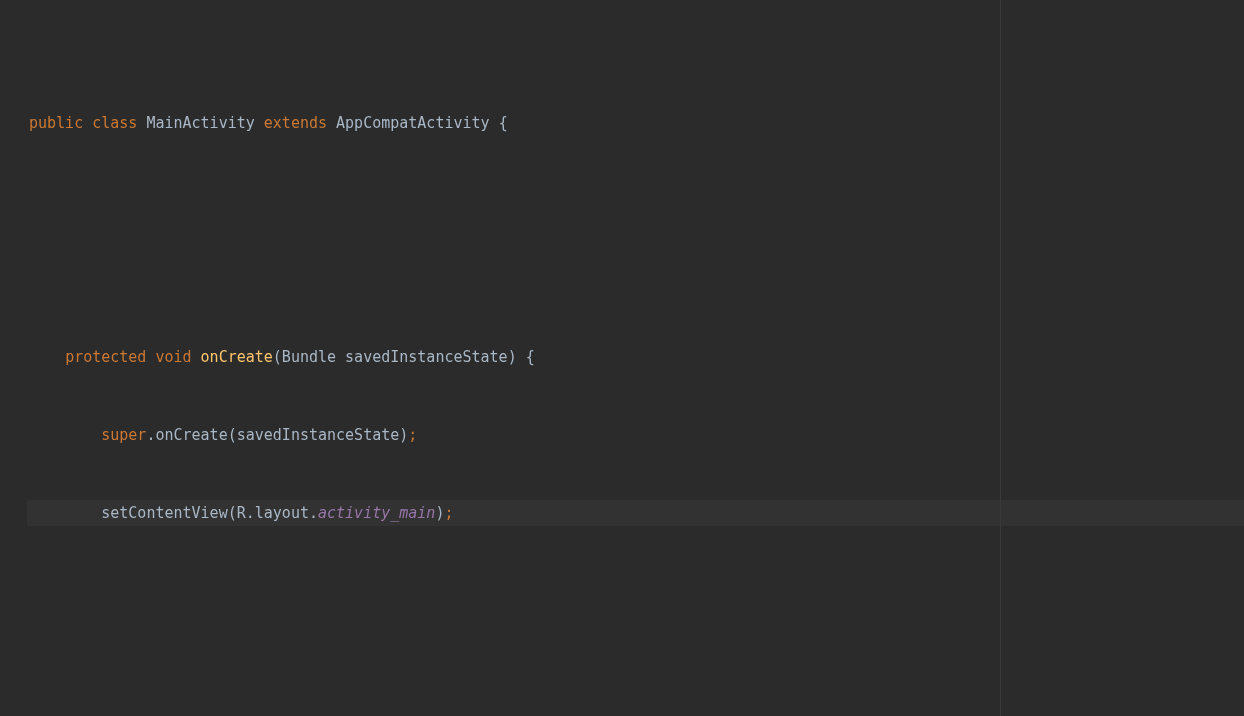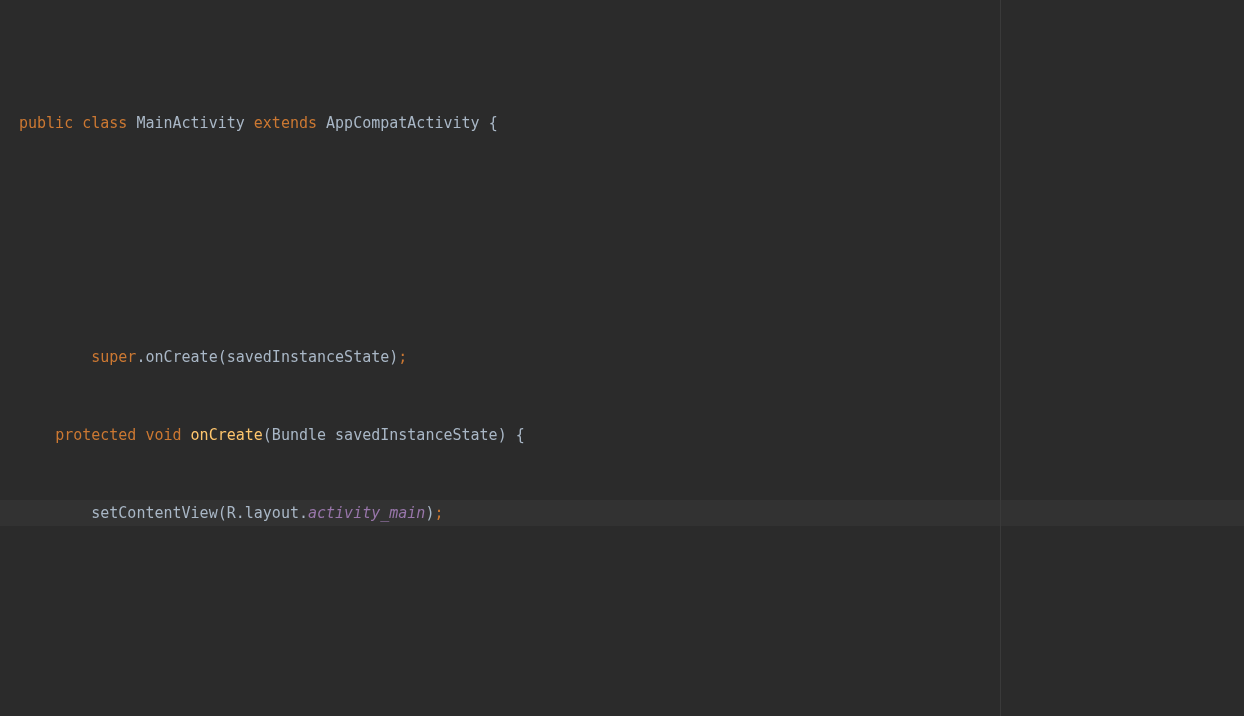--- a/index.html
+++ b/index.html
@@ -14,21 +14,21 @@
     display: flex;
     flex-direction: column;
   }
   .editor {
     flex: 0 0 auto;
     padding: 6px 0 20px 0;
     line-height: 26px;
     white-space: pre;
     position: relative;
   }
-  .editor .line { padding-left: 19px; }
+  .editor .line { padding-left: 2px; margin-left: 27px; }
   .caret-line {
     background: #323232;
     display: block;
     width: 1244px;
   }
   .kw  { color: #cc7832; }
   .cls { color: #a9b7c6; }
   .str { color: #6a8759; }
   .it  { color: #9876aa; font-style: italic; }
   .fn  { color: #ffc66d; }
@@ -45,22 +45,22 @@
 </style>
 </head>
 <body>
 
 <div class="editor">
   <div class="gutter-sep"></div>
 
   <div class="line"><span class="kw">public</span> <span class="kw">class</span> <span class="cls">MainActivity</span> <span class="kw">extends</span> <span class="cls">AppCompatActivity</span> <span>{</span></div>
   <div class="line"> </div>
   <div class="line"> </div>
+  <div class="line">    <span class="kw">protected</span> <span class="kw">void</span> <span class="fn">onCreate</span><span>(Bundle savedInstanceState) {</span></div>
   <div class="line">        <span class="kw">super</span><span>.onCreate(savedInstanceState)</span><span class="op">;</span></div>
-  <div class="line">    <span class="kw">protected</span> <span class="kw">void</span> <span class="fn">onCreate</span><span>(Bundle savedInstanceState) {</span></div>
   <div class="line caret-line">        <span>setContentView(R.layout.</span><span class="it">activity_main</span><span>)</span><span class="op">;</span></div>
   <div class="line"> </div>
   
   
   
   
   
   
   
   

